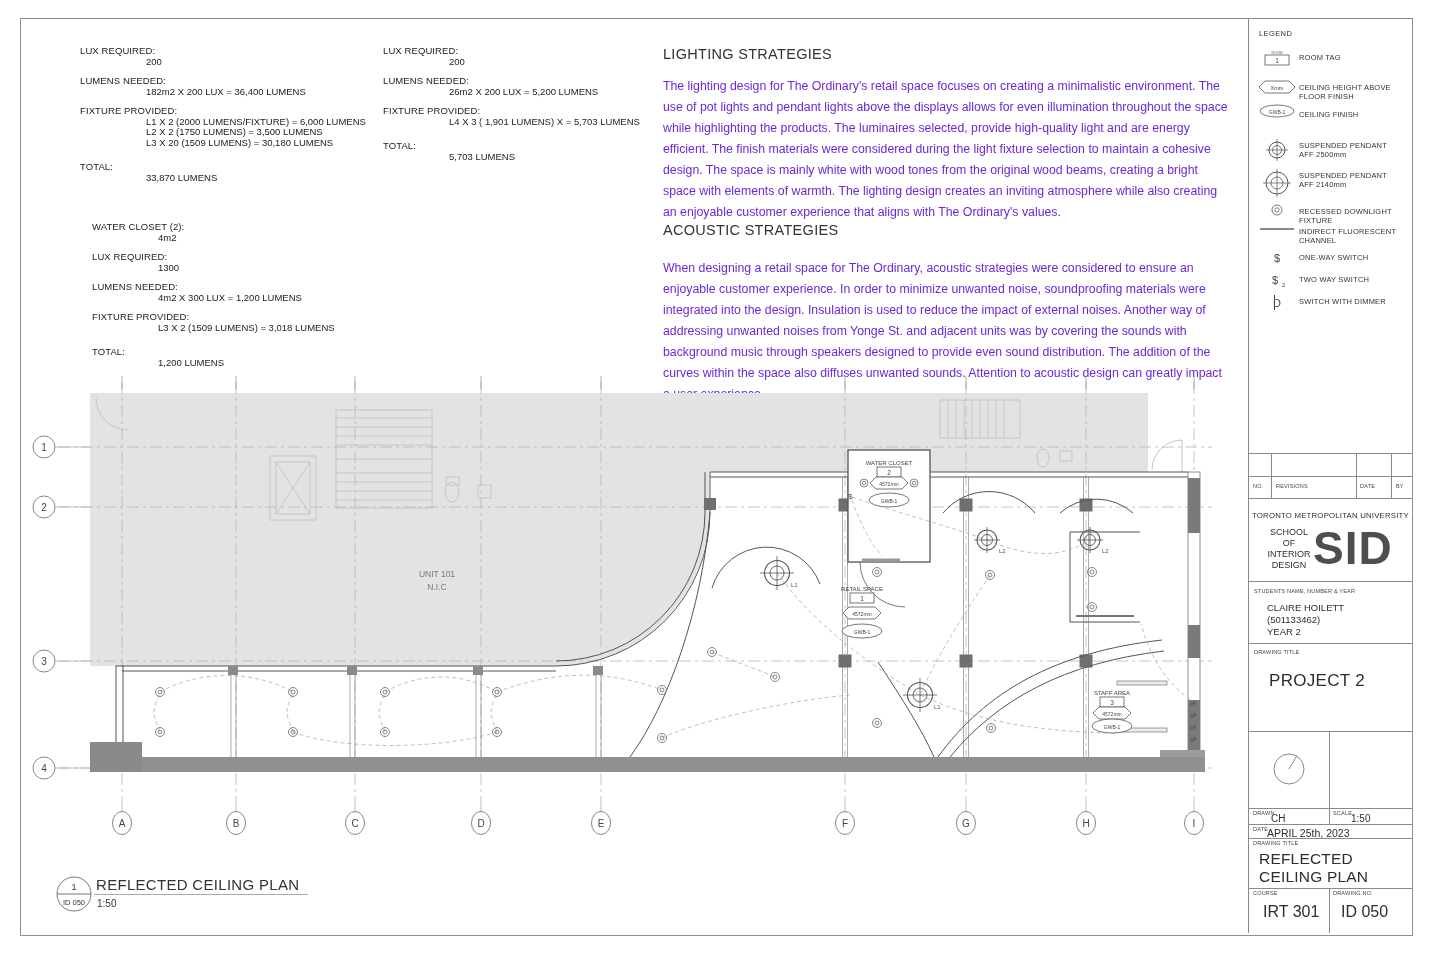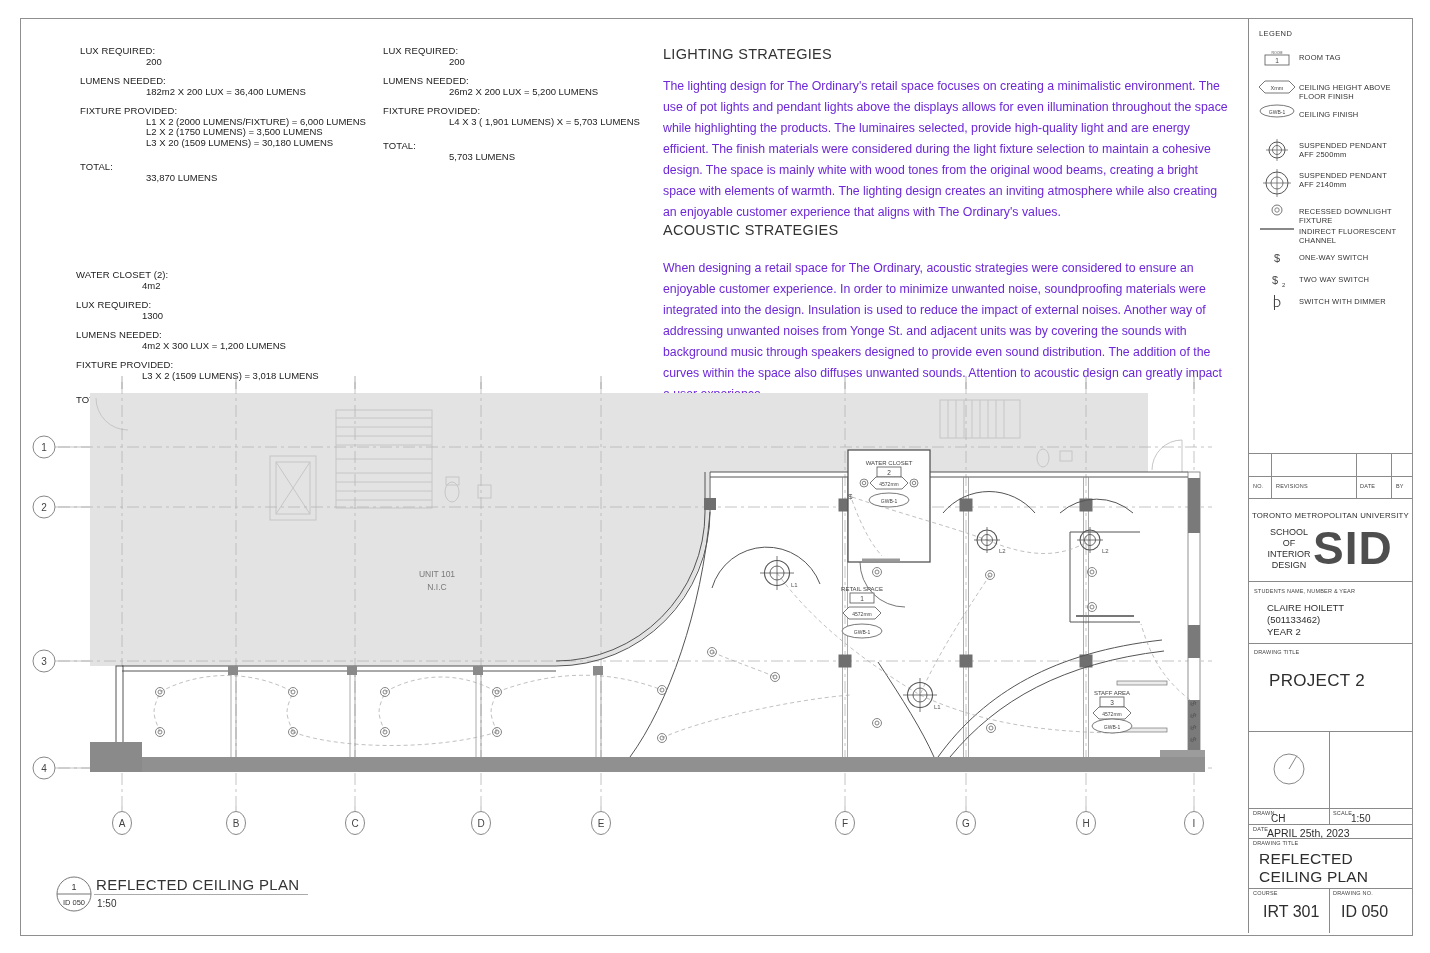--- a/index.html
+++ b/index.html
@@ -58,21 +58,21 @@
         <div class="c-val">L1 X 2 (2000 LUMENS/FIXTURE) = 6,000 LUMENS</div>
         <div class="c-val">L2 X 2 (1750 LUMENS)  = 3,500 LUMENS</div>
         <div class="c-val">L3 X 20 (1509 LUMENS) = 30,180 LUMENS</div>
       </div>
     <div class="c-row gap-lg">
         <div class="c-label">TOTAL:</div>
         <div class="c-val">33,870 LUMENS</div>
       </div>
   </div>
 
-  <div class="calc-col" style="left:76px;top:222px;margin-top:48px;">
+  <div class="calc-col" style="left:92px;top:222px;">
     <div class="c-row">
         <div class="c-label">WATER CLOSET (2):</div>
         <div class="c-val">4m2</div>
       </div>
     <div class="c-row">
         <div class="c-label">LUX REQUIRED:</div>
         <div class="c-val">1300</div>
       </div>
     <div class="c-row">
         <div class="c-label">LUMENS NEEDED:</div>

